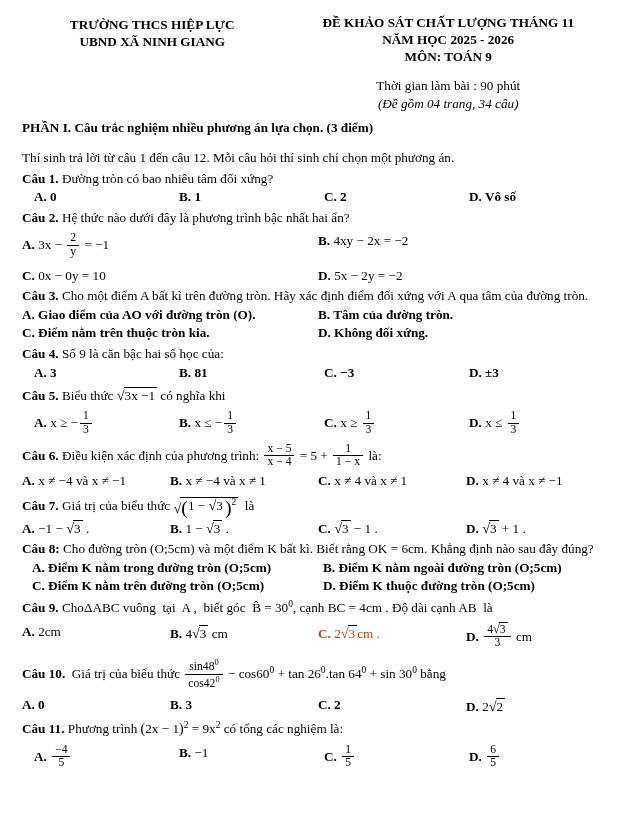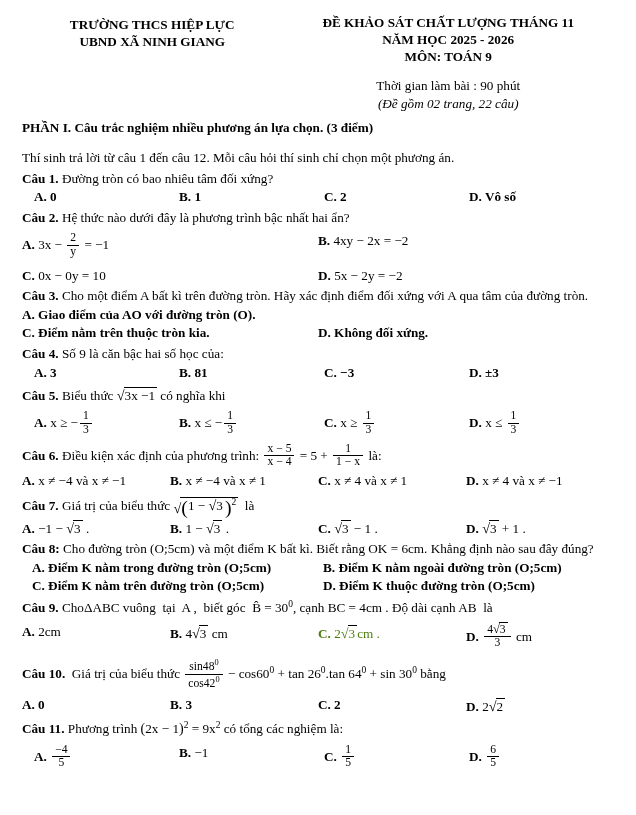--- a/index.html
+++ b/index.html
@@ -27,21 +27,21 @@
   
   .part-title { font-weight: bold; margin-top: 8px; }
   .note { margin-top: 13px; }
   .q { margin-top: 4px; }
   .q .lbl { font-weight: bold; }
   .ans-row { display: flex; width: 100%; margin-top: 2px; }
   .ans-row > div { flex: 1 1 0; }
   .ans-row.two > div { flex: 0 0 50%; }
   .ans-row.indent { padding-left: 12px; }
   .opt-b { font-weight: bold; }
-  .red { color: #4d7c0f; }
+  .red { color: #c2410c; }
   .pl10 { padding-left: 10px; }
   .mt6 { margin-top: 6px; }
   .mt8 { margin-top: 8px; }
   .mt3 { margin-top: 3px; }
 
   
   .mi { }
   .frac {
     display: inline-block;
     vertical-align: middle;
@@ -69,21 +69,21 @@
   <div class="header">
     <div class="hdr-left">
       <div class="b">TRƯỜNG THCS HIỆP LỰC</div>
       <div class="b">UBND XÃ NINH GIANG</div>
     </div>
     <div class="hdr-right">
       <div class="b">ĐỀ KHẢO SÁT CHẤT LƯỢNG THÁNG 11</div>
       <div class="b">NĂM HỌC 2025 - 2026</div>
       <div class="b">MÔN: TOÁN 9</div>
       <div class="time-line">Thời gian làm bài : 90 phút</div>
-      <div class="it">(Đề gồm 02 trang, 22 câu)</div>
+      <div class="it">(Đề gồm 04 trang, 34 câu)</div>
     </div>
   </div>
 
   <div class="part-title">PHẦN I. Câu trắc nghiệm nhiều phương án lựa chọn. (3 điểm)</div>
   <div class="note">Thí sinh trả lời từ câu 1 đến câu 12. Mỗi câu hỏi thí sinh chỉ chọn một phương án.</div>
 
   <div class="q">
     <span class="lbl">Câu 1.</span>
     <span>Đường tròn có bao nhiêu tâm đối xứng?</span>
   </div>
@@ -120,20 +120,21 @@
       <span class="mi"> 5x</span> − <span class="mi">2y</span> = −2
     </div>
   </div>
 
   <div class="q mt3">
     <span class="lbl">Câu 3.</span>
     <span>Cho một điểm A bất kì trên đường tròn. Hãy xác định điểm đối xứng với A qua tâm của đường tròn.</span>
   </div>
   <div class="ans-row two">
     <div><span class="opt-b">A. Giao điểm của AO với đường tròn (O).</span></div>
+    <div><span class="opt-b">B. Tâm của đường tròn.</span></div>
   </div>
   <div class="ans-row two">
     <div><span class="opt-b">C. Điểm nằm trên thuộc tròn kia.</span></div>
     <div><span class="opt-b">D. Không đối xứng.</span></div>
   </div>
 
   <div class="q">
     <span class="lbl">Câu 4.</span>
     <span>Số 9 là căn bậc hai số học của:</span>
   </div>

